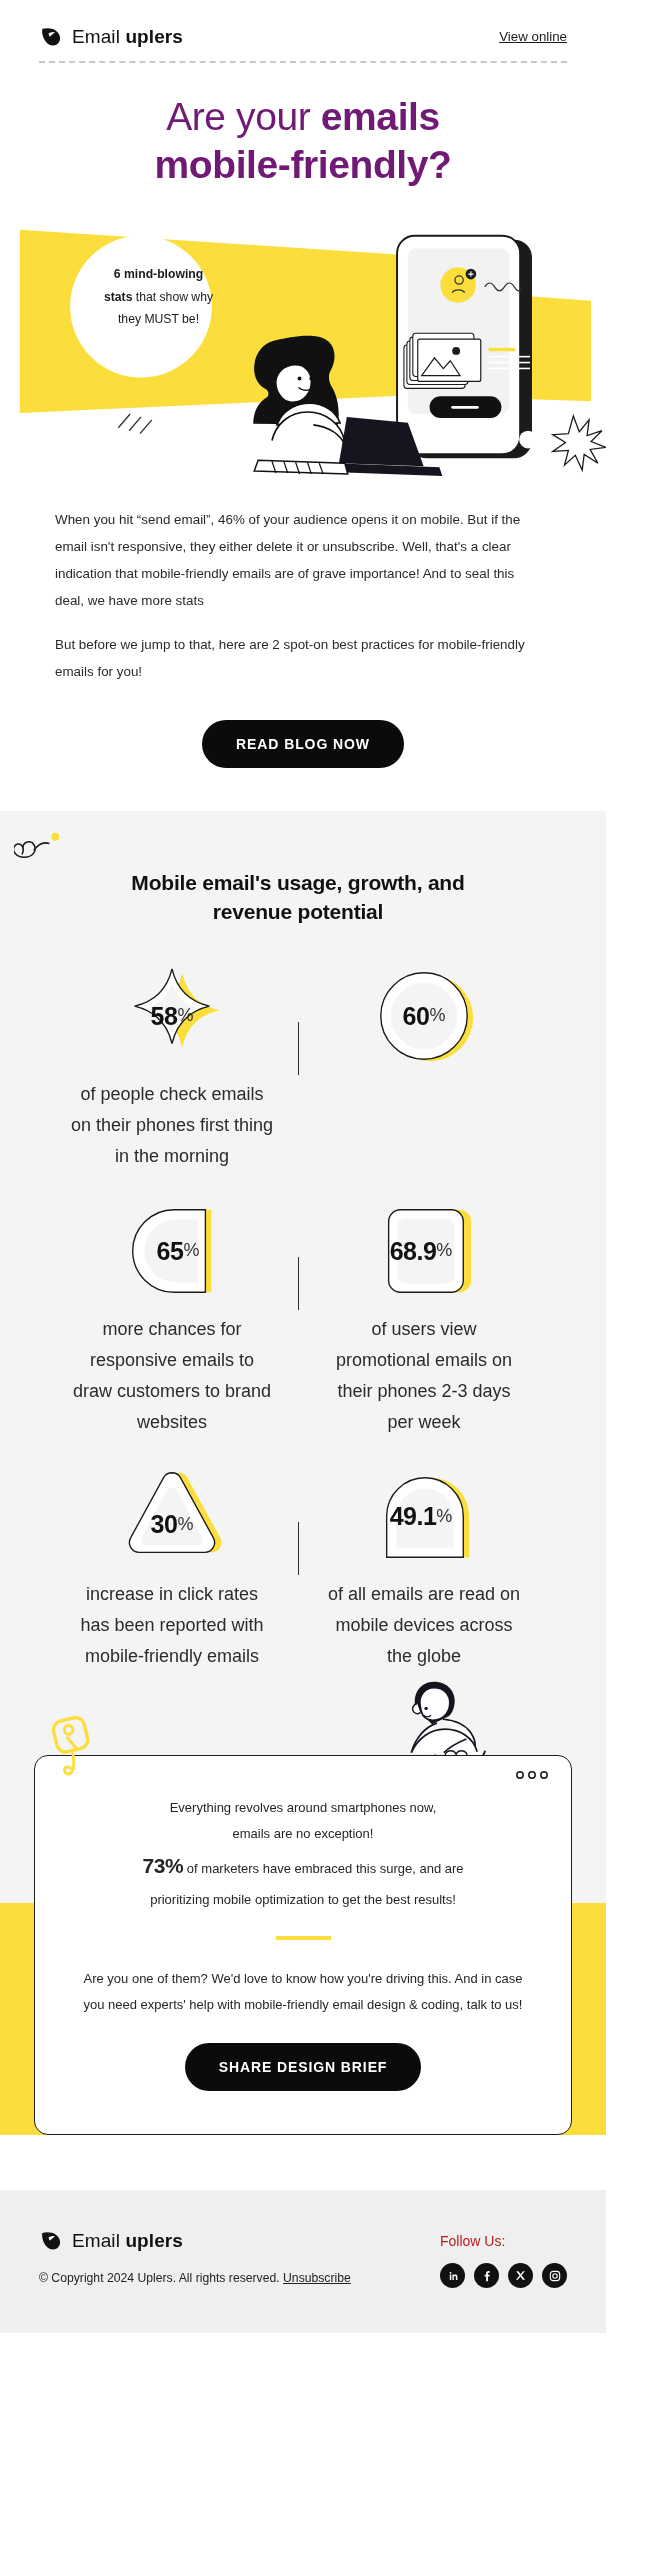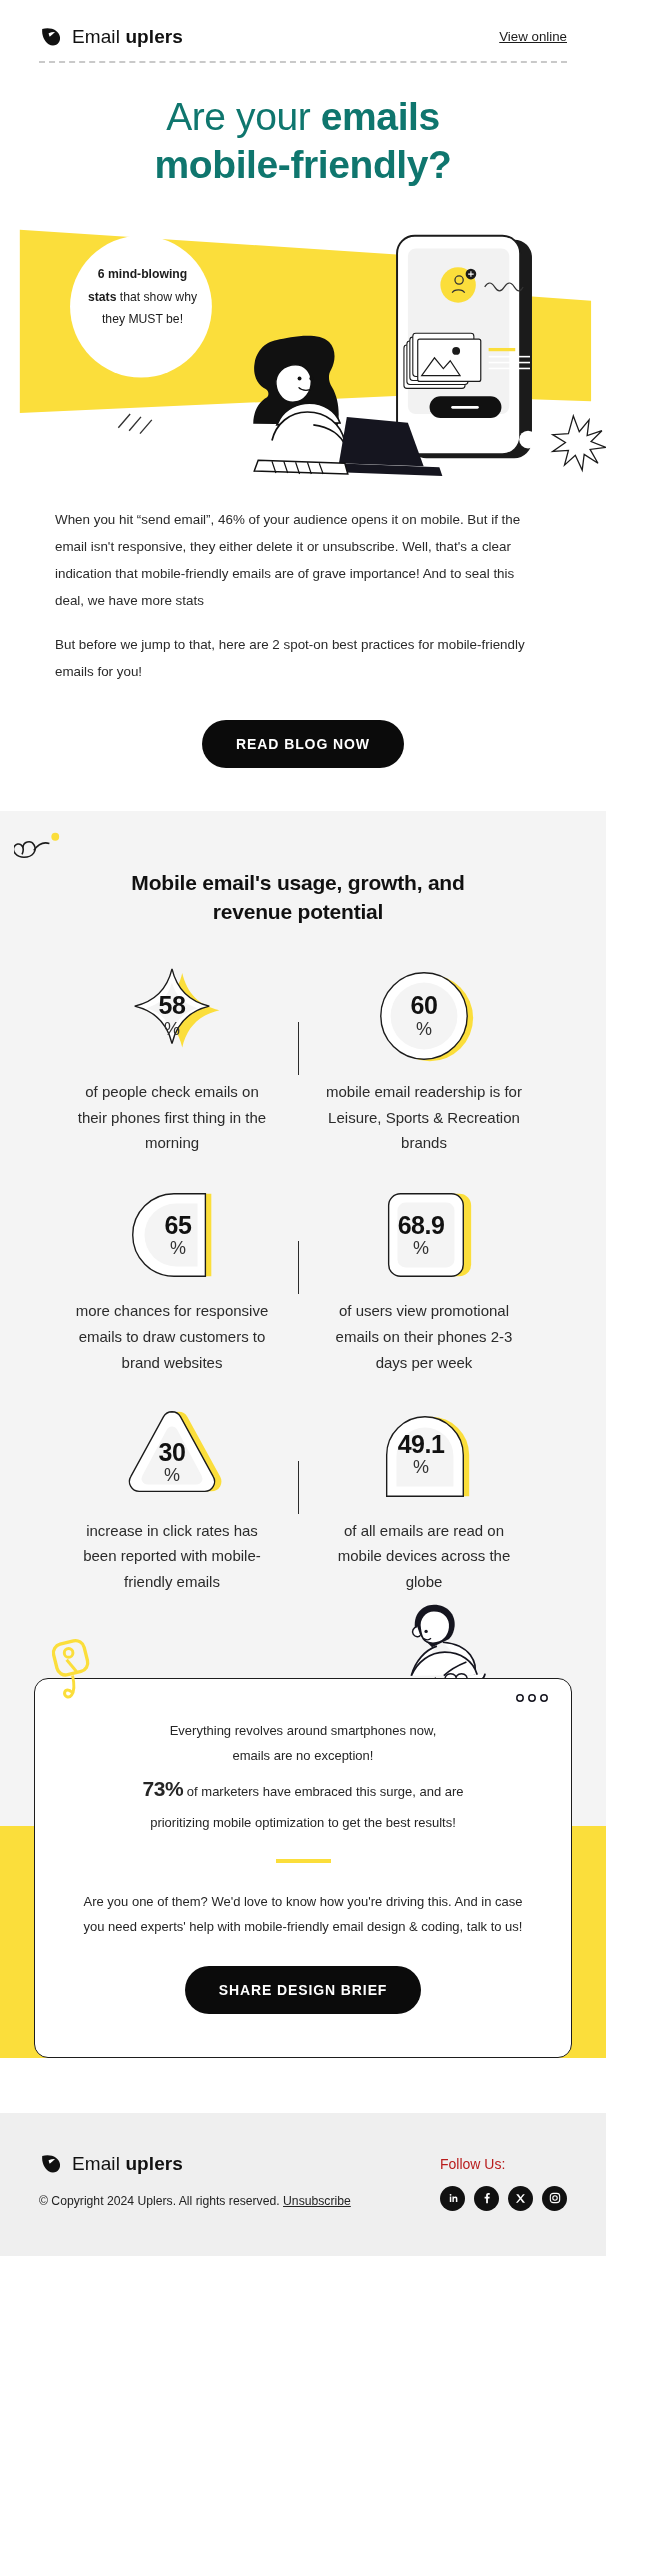--- a/index.html
+++ b/index.html
@@ -37,21 +37,21 @@
   }
 
   
   .headline {
     text-align: center;
     padding: 30px 39px 0 39px;
     font-size: 39px;
     line-height: 1.22;
     letter-spacing: -0.4px;
     font-weight: 400;
-    color: #0f766e;
+    color: #701a75;
   }
   .headline b { font-weight: 800; }
 
   
   .hero {
     position: relative;
     height: 261px;
     margin-top: 28px;
   }
   .hero svg { display: block; }
@@ -122,41 +122,41 @@
     display: flex;
     align-items: center;
     justify-content: center;
     position: relative;
   }
   .badge-svg { display: block; }
   .badge-num {
     position: absolute;
     top: 0; left: 0; right: 0; bottom: 0;
     display: flex;
-    flex-direction: column;
+    flex-direction: row;
     align-items: center;
     justify-content: center;
     pointer-events: none;
   }
   .badge-num .val {
     font-size: 25px;
     font-weight: 800;
     letter-spacing: -0.5px;
     line-height: 1.05;
     color: #111;
   }
   .badge-num .pct {
     font-size: 18px;
     font-weight: 400;
     line-height: 1.1;
     color: #333;
     margin-top: 1px;
   }
   .stat-caption {
-    font-size: 15px;
+    font-size: 18px;
     line-height: 1.72;
     color: #2b2b2b;
     margin-top: 8px;
     padding: 0 16px;
   }
 
   
   .promo-zone { position: relative; background: #f4f4f4; padding-bottom: 0; }
   .promo-illus { position: absolute; right: 51px; top: -81px; }
   .yellow-band {
@@ -303,21 +303,21 @@
       <path d="M318 212c16 2 28 10 33 22" fill="none" stroke="#111" stroke-width="1.7"></path>
 
       <path d="M352 204l62 6 16 44-86-3z" fill="#15151f"></path>
       <path d="M340 251l106 4 3 9-112-4z" fill="#15151f"></path>
       <path d="M262 248l88 3 3 11-95-3z" fill="#fff" stroke="#111" stroke-width="1.5"></path>
       <path d="M276 249l4 12M288 249l4 12M300 250l4 12M312 250l4 12M324 251l4 11" stroke="#111" stroke-width="1.2"></path>
 
       <path d="M120 215l12-14M131 218l12-14M142 221l12-14" stroke="#333" stroke-width="1.4"></path>
     </svg>
 
-    <div style="position:absolute;left:71px;top:47px;width:143px;text-align:center;font-size:12.2px;line-height:1.85;color:#1b1b1b;">
+    <div style="position:absolute;left:87px;top:47px;width:143px;text-align:center;font-size:12.2px;line-height:1.85;color:#1b1b1b;">
       <b>6 mind-blowing</b><br>
       <b>stats</b><span> that show why</span><br>
       <span>they MUST be!</span>
     </div>
   </div>
 
   <div class="intro">
     <p>When you hit “send email”, 46% of your audience opens it on mobile. But if the email isn't responsive, they either delete it or unsubscribe. Well, that's a clear indication that mobile-friendly emails are of grave importance! And to seal this deal, we have more stats</p>
     <p>But before we jump to that, here are 2 spot-on best practices for mobile-friendly emails for you!</p>
   </div>
@@ -362,21 +362,20 @@
             <svg class="badge-svg" width="110" height="110" viewBox="0 0 112 112" aria-hidden="true">
               <circle cx="62" cy="58" r="44" fill="#FBDE3B"></circle>
               <circle cx="56" cy="56" r="44" fill="#ffffff" stroke="#1b1b1b" stroke-width="1.4"></circle>
               <circle cx="56" cy="56" r="34" fill="#f4f4f4"></circle>
             </svg>
             <div class="badge-num">
               <span class="val">60</span>
               <span class="pct">%</span>
             </div>
           </div>
-          <div class="stat-caption">mobile email readership is for Leisure, Sports &amp; Recreation brands</div>
         </div>
       </div>
 
       <div class="stat-row">
         <div class="stat-cell">
           <div class="badge-area">
             <svg class="badge-svg" width="110" height="110" viewBox="0 0 112 112" aria-hidden="true">
               <path d="M96 14h-32a42 42 0 0 0 0 84h32z" fill="#FBDE3B"></path>
               <path d="M90 14H58a42 42 0 0 0 0 84h32z" fill="#ffffff" stroke="#1b1b1b" stroke-width="1.4"></path>
               <path d="M82 24H60a32 32 0 0 0 0 64h22z" fill="#f4f4f4"></path>

